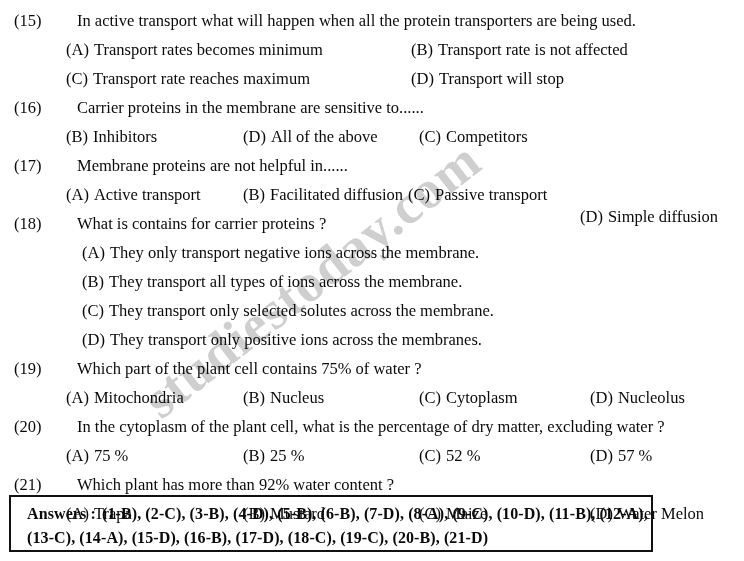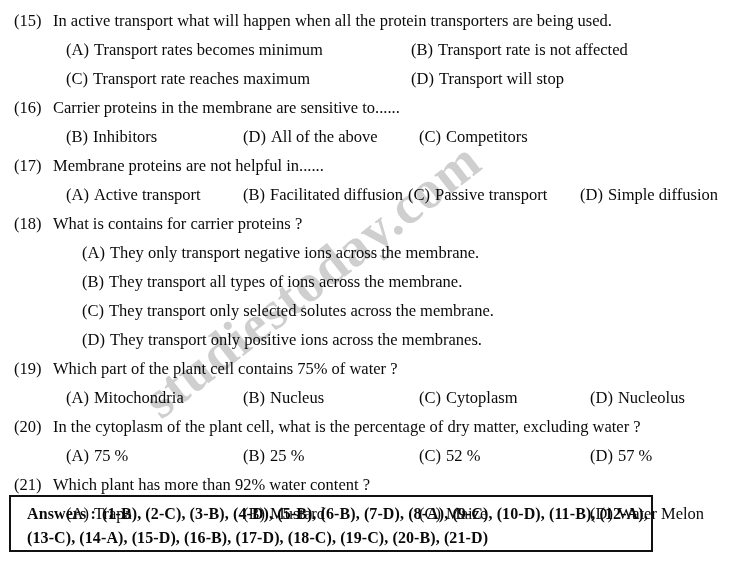--- a/index.html
+++ b/index.html
@@ -65,20 +65,21 @@
     width: 47px;
     flex: 0 0 47px;
     padding-left: 8px;
     box-sizing: border-box;
     white-space: nowrap;
   }
 
   .qtext {
     flex: 1 1 auto;
     white-space: nowrap;
+    margin-left: 24px;
   }
 
   
   .optrow {
     position: relative;
     height: 29px;
     line-height: 29px;
     font-size: 16.5px;
   }
 
@@ -97,21 +98,21 @@
   
   .cols4 .opt:nth-child(1) { left: 60px; }
   .cols4 .opt:nth-child(2) { left: 237px; }
   .cols4 .opt:nth-child(3) { left: 413px; }
   .cols4 .opt:nth-child(4) { left: 584px; }
 
   
   .cols4t .opt:nth-child(1) { left: 60px; }
   .cols4t .opt:nth-child(2) { left: 237px; }
   .cols4t .opt:nth-child(3) { left: 402px; }
-  .cols4t .opt:nth-child(4) { left: 574px; }
+  .cols4t .opt:nth-child(4) { left: 574px; margin-top: 22px; }
 
   
   .cols1 .opt { left: 76px; }
 
   
   .answers-box {
     position: absolute;
     left: 9px;
     top: 495px;
     width: 644px;

